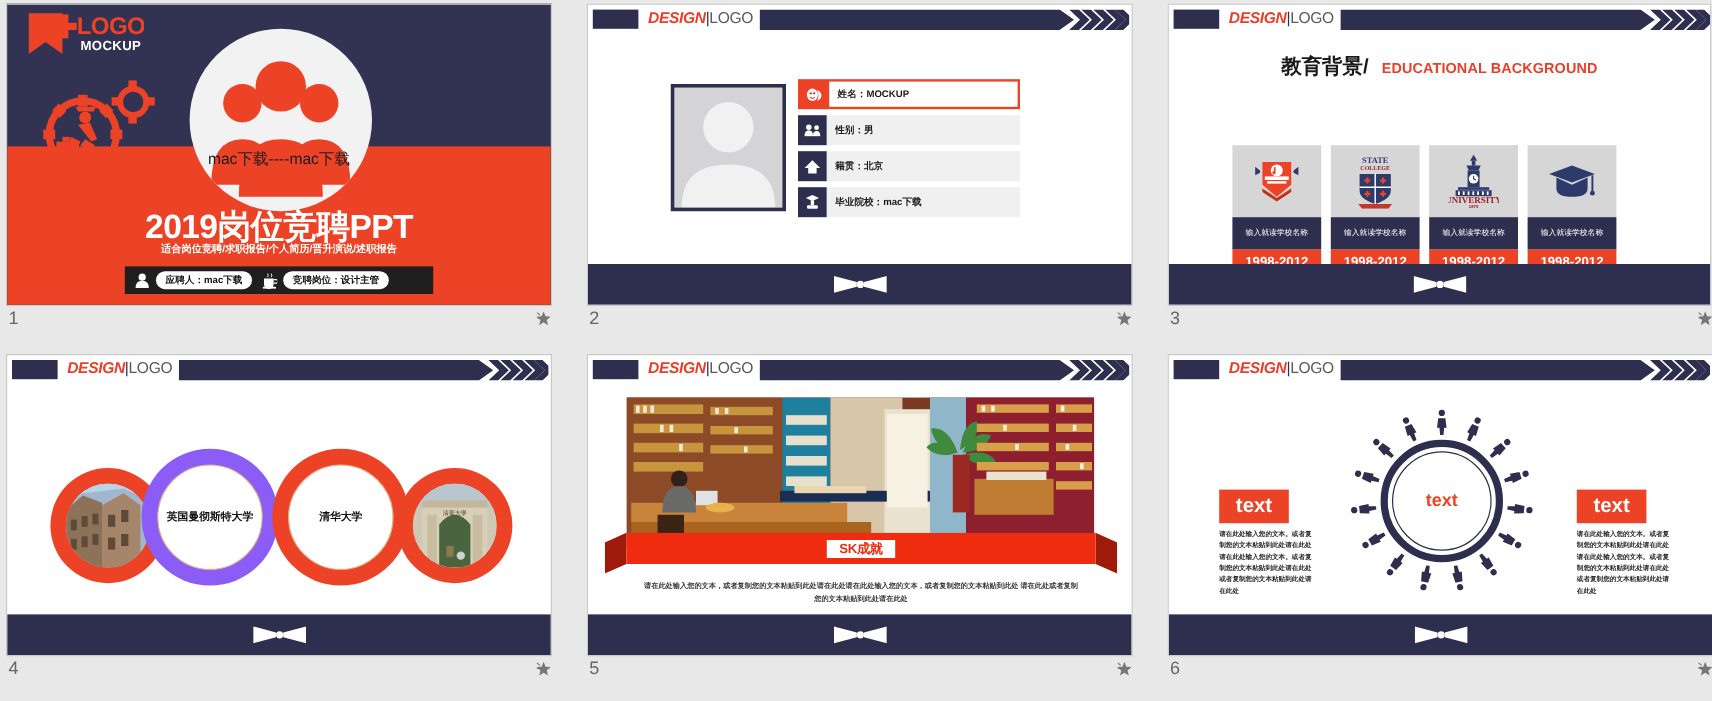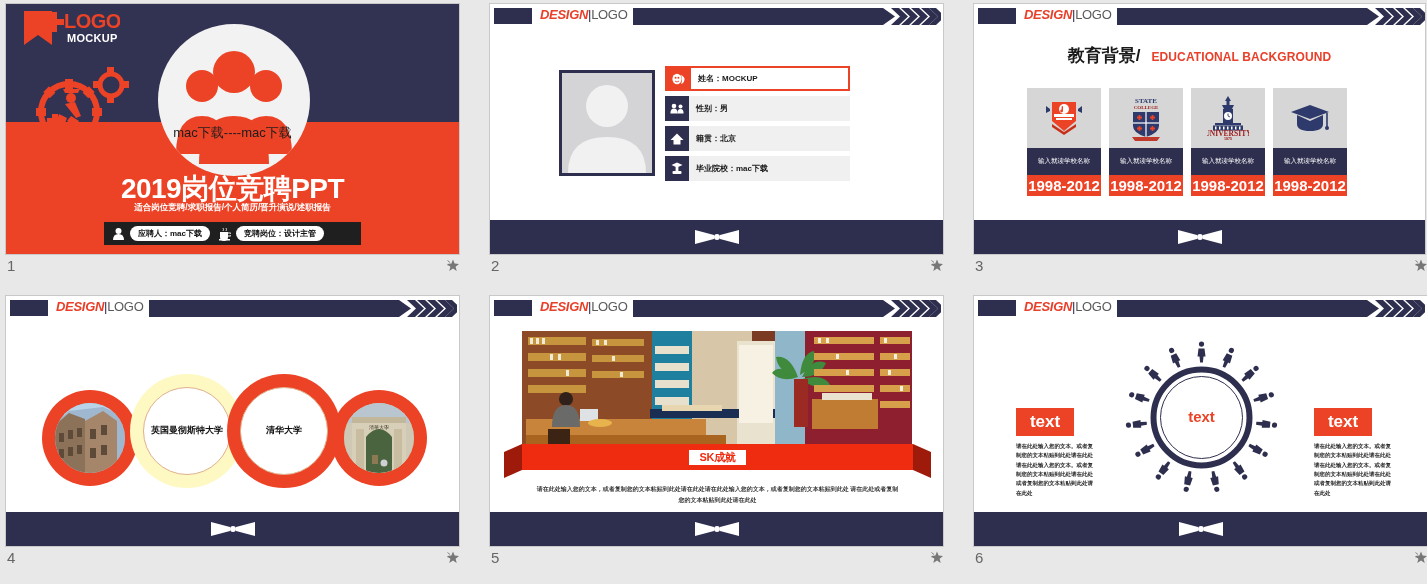--- a/index.html
+++ b/index.html
@@ -99,30 +99,30 @@
   }
   .field-row.active { background:#ec4326; padding:2px; }
   .field-row.active .ico-box { background:#ec4326; }
   .field-row.active .val { background:#fff; }
 
   
   .s3title { position:absolute; left:0; top:40px; width:100%; text-align:center; }
   .s3title .cn { font-size:17px; font-weight:bold; color:#1a1a1a;text-align:center; }
   .s3title .en { font-size:12px; font-weight:bold; color:#e8402a; letter-spacing:0.1px;padding-left:11px;}
   .edu-row { position:absolute; left:53px; top:84px; display:flex; gap:8px; }
-  .edu-card { width:74px; }
+  .edu-card { width:74px;margin-top:33px; }
   .edu-card .logo-area {
     height:60px; background:#d6d6d6; display:flex; align-items:center; justify-content:center;
   }
   .edu-card .name {
     height:27px; background:#2e2e4f; color:#fff; font-size:6.5px;
     display:flex; align-items:center; justify-content:center; text-align:center;
   }
   .edu-card .years {
-    height:21px; background:#ec4326; color:#fff; font-size:15px; font-weight:bold;
+    height:21px; background:#ec4326; color:#fff; font-size:11px; font-weight:bold;
     display:flex; align-items:center; justify-content:center;
   }
 
   
   .circ-row { position:absolute; left:36px; top:78px; width:385px; height:120px; }
   .circ { position:absolute; width:96px; height:96px; border-radius:50%; }
   .circ .inner-text {
     position:absolute; inset:13px; border-radius:50%; background:#fff;
     border:1px solid #e0b08c;
     display:flex; align-items:center; justify-content:center; text-align:center;
@@ -489,21 +489,21 @@
                   <rect x="22" y="42" width="5" height="9"></rect>
                 <rect x="35" y="26" width="6" height="10"></rect>
                   <rect x="46" y="22" width="6" height="10"></rect>
                 <rect x="35" y="45" width="6" height="10"></rect>
                   <rect x="46" y="42" width="6" height="10"></rect>
               </g>
               <path d="M0 0 H70 V14 L48 4 L14 8 L0 20 Z" fill="#b9d3e8"></path>
             </svg>
           </div>
         </div>
-        <div class="circ" style="left:88px; top:0px; background:#fef9c3; width:114px; height:114px;">
+        <div class="circ" style="left:76px; top:0px; background:#8b5cf6; width:114px; height:114px;">
           <div class="inner-text">英国曼彻斯特大学</div>
         </div>
         <div class="circ" style="left:185px; top:0px; background:#ec4326; width:114px; height:114px;">
           <div class="inner-text">清华大学</div>
         </div>
         <div class="circ" style="left:289px; top:16px; background:#ec4326;">
           <div class="inner-img">
             <svg width="100%" height="100%" viewBox="0 0 70 70" preserveAspectRatio="xMidYMid slice">
               <rect width="70" height="70" fill="#cfc8b4"></rect>
               <rect x="0" y="0" width="70" height="20" fill="#b9c6d0"></rect>

